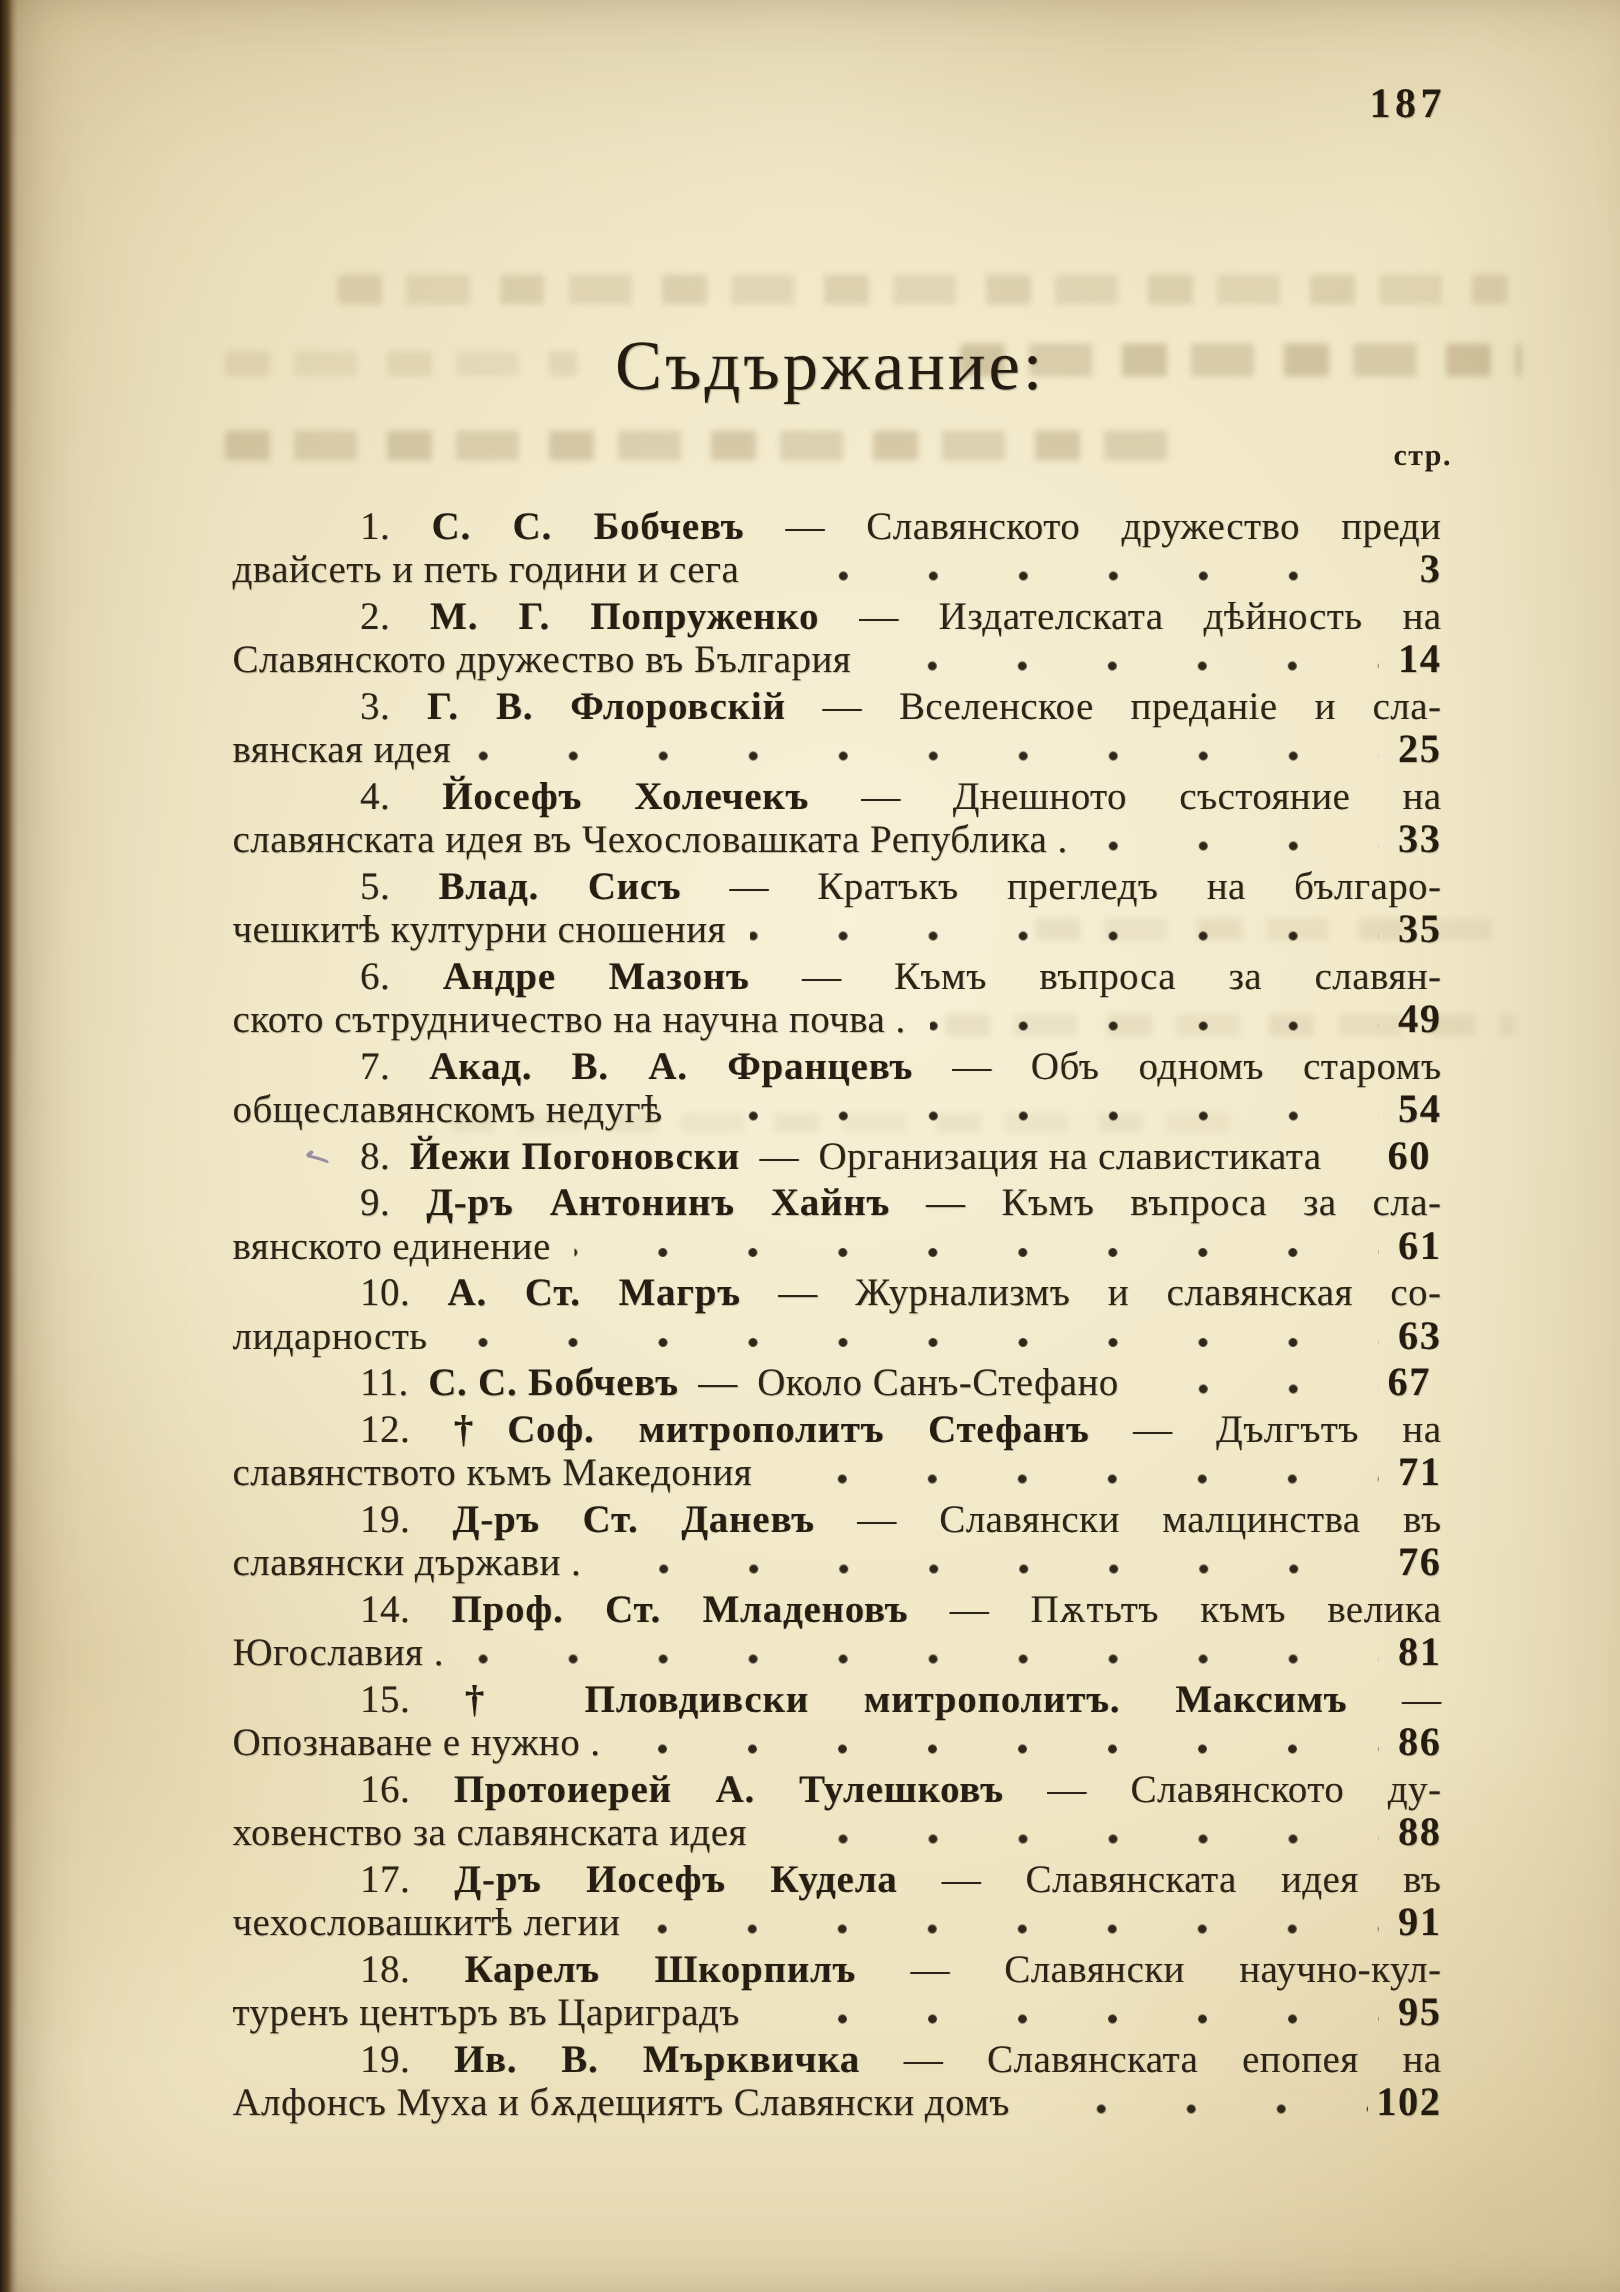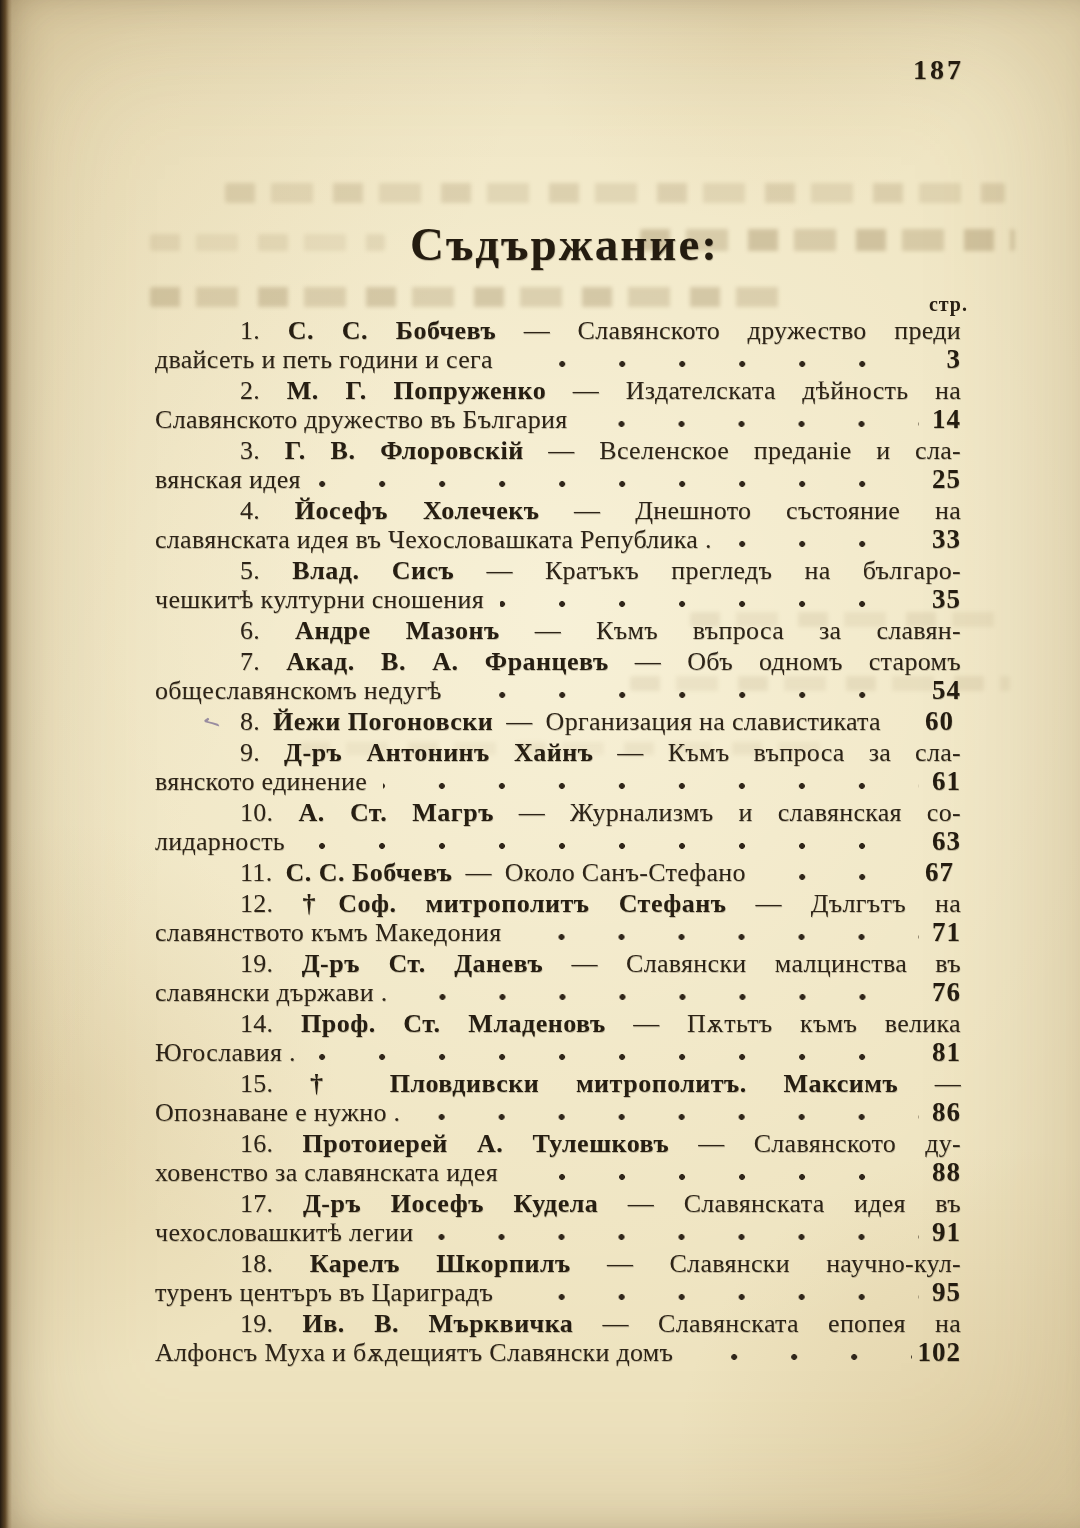--- a/index.html
+++ b/index.html
@@ -21,30 +21,30 @@
     background:linear-gradient(90deg,#241a10 0%, #5c4526 42%, rgba(120,92,55,.35) 74%, rgba(120,92,55,0) 100%);
   }
   .top-pagenum {
     position:absolute; top:26px; right:116px;
     font-size:28px; font-weight:700; letter-spacing:3px; color:#241c10;
     text-shadow:.5px .6px .7px rgba(50,38,20,.3);
     margin-top:28px;
   }
   .toc-title {
     position:absolute; left:410px; top:217px;
-    font-size:47px; font-weight:700; letter-spacing:2px; color:#241c10;
+    font-size:47px; font-weight:400; letter-spacing:2px; color:#241c10;
     text-shadow:.6px .8px .8px rgba(50,38,20,.3);
     white-space:nowrap;
   }
   .str-header {
     position:absolute; top:293px; right:112px;
     font-size:20px; font-weight:600; letter-spacing:1px; color:#2a2114;
   }
   .toc {
-    position:absolute; left:155px; top:316px; width:806px;
+    position:absolute; left:155px; top:336px; width:806px;
     font-size:26px; line-height:29px; letter-spacing:.3px;
     text-shadow:.5px .6px .6px rgba(50,38,20,.25);
   }
   .entry { margin:0 0 2px 0; position:relative; }
   .l1 { text-align:justify; text-align-last:justify; text-indent:85px; }
   .author { font-weight:700; letter-spacing:.5px; color:#261e12;text-align:right; }
   .l2 { display:flex; align-items:baseline; }
   .cont { white-space:nowrap; }
   .dots {
     flex:1 1 auto; height:10px; align-self:flex-end;
@@ -183,20 +183,25 @@
   <div class="entry">
 
     <div class="l1">
       <span class="num">6.</span>
       <span class="author">Андре Мазонъ</span>
       <span class="dash">—</span>
       <span class="rest">Къмъ въпроса за славян-</span>
       
       
     </div>
+    <div class="l2">
+      <span class="cont">ското сътрудничество на научна почва .</span>
+      <span class="dots"></span>
+      <span class="pg">49</span>
+    </div>
   </div>
 
   <div class="entry">
 
     <div class="l1">
       <span class="num">7.</span>
       <span class="author">Акад. В. А. Францевъ</span>
       <span class="dash">—</span>
       <span class="rest">Объ одномъ старомъ</span>
       

